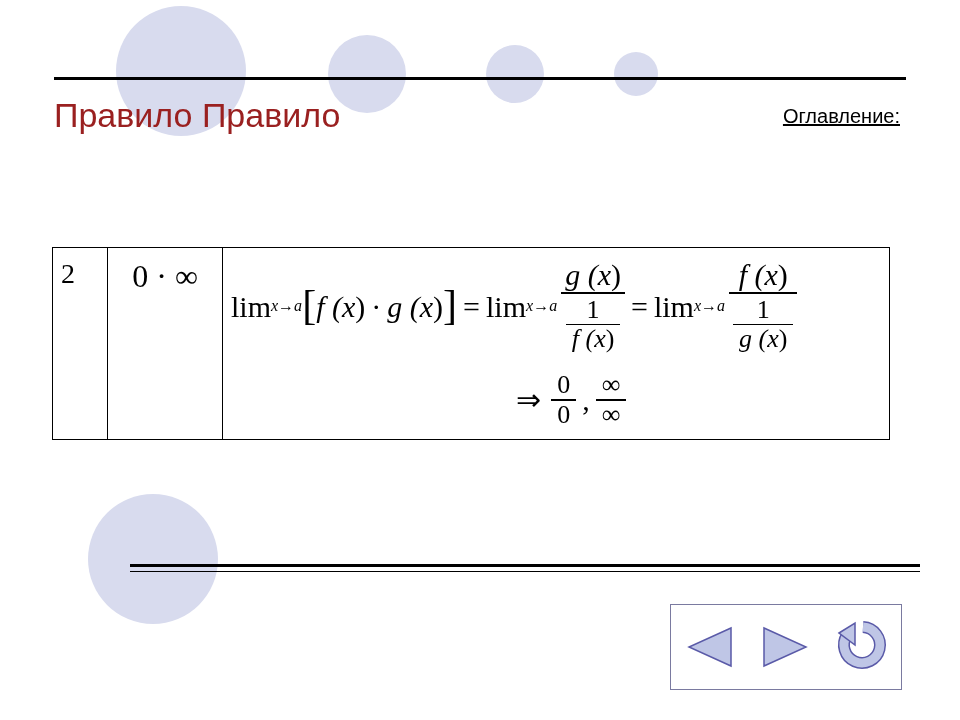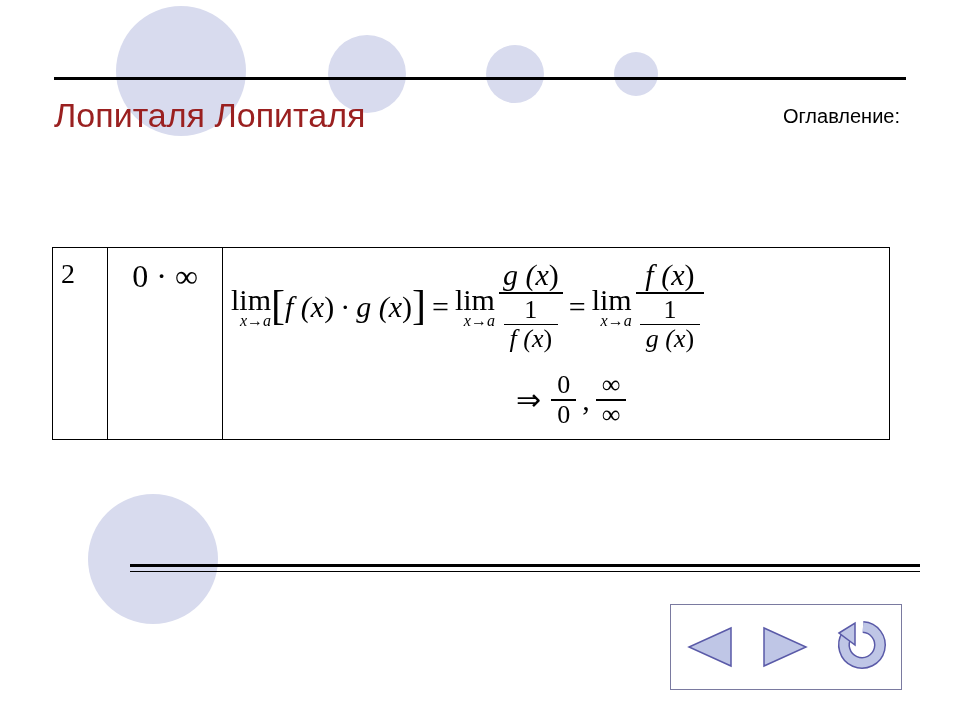--- a/index.html
+++ b/index.html
@@ -1,31 +1,31 @@
 <!DOCTYPE html>
 <html><head>
 <meta charset="utf-8">
 <style>
   html,body{margin:0;padding:0;width:960px;height:720px;background:#fff;font-family:Arial,Helvetica,sans-serif;overflow:hidden}
   .slide{position:relative;width:960px;height:720px}
   .circ{position:absolute;border-radius:50%;background:#d8dbee}
   .title{position:absolute;left:54px;top:96px;font-size:34px;color:#9a2020;font-weight:400}
-  .toc{position:absolute;right:60px;top:105px;font-size:20px;color:#000;cursor:pointer}
+  .toc{position:absolute;right:60px;top:105px;font-size:20px;color:#000;text-decoration:underline;cursor:pointer}
   .hr{position:absolute;background:#000}
   .hr.top{left:54px;top:77px;width:852px;height:3px}
   .hr.bot1{left:130px;top:564px;width:790px;height:3px}
   .hr.bot2{left:130px;top:571px;width:790px;height:1px}
   table.eq{position:absolute;left:52px;top:247px;border-collapse:collapse}
   table.eq td{border:1px solid #000;vertical-align:top;padding:10px 8px}
   td.c1{width:38px;font-size:28px;font-family:'Times New Roman',serif}
   td.c2{width:98px;font-size:32px;font-family:'Times New Roman',serif;text-align:center;vertical-align:middle;padding-top:56px}
   td.c3{width:650px;font-family:'Times New Roman',serif;color:#000}
   .math{font-family:'Times New Roman',serif}
   .row1{display:flex;align-items:center;gap:0}
-  .lim{display:inline-flex;flex-direction:column;align-items:flex-end;line-height:1}
+  .lim{display:inline-flex;align-items:center;line-height:1}
   .lim .l{font-size:30px}
   .lim .s{font-size:16px;font-style:italic;margin-top:-2px}
   .br{font-size:42px;line-height:0;position:relative;top:-2px}
   .fx{font-size:30px;font-style:italic}
   .fx .p{font-style:normal}
   .eq-s{font-size:30px;margin:0 6px}
   .frac{display:inline-flex;flex-direction:column;align-items:center;line-height:1}
   .frac .n,.frac .d{padding:2px 4px}
   .frac .bar{width:100%;height:1.5px;background:#000}
   .sfrac{display:inline-flex;flex-direction:column;align-items:center;line-height:1}
@@ -43,21 +43,21 @@
 <div class="slide">
 
   <div class="circ" style="left:116px;top:6px;width:130px;height:130px"></div>
   <div class="circ" style="left:328px;top:35px;width:78px;height:78px"></div>
   <div class="circ" style="left:486px;top:45px;width:58px;height:58px"></div>
   <div class="circ" style="left:614px;top:52px;width:44px;height:44px"></div>
   <div class="circ" style="left:88px;top:494px;width:130px;height:130px"></div>
 
   <div class="hr top"></div>
 
-  <div class="title">Лопиталя Лопиталя</div>
+  <div class="title">Правило Правило</div>
   <div class="toc">Оглавление:</div>
 
   <table class="eq">
     <tbody>
         <tr>
       <td class="c1">2</td>
       <td class="c2">0 · ∞</td>
       <td class="c3 math">
 
         <div class="row1">

